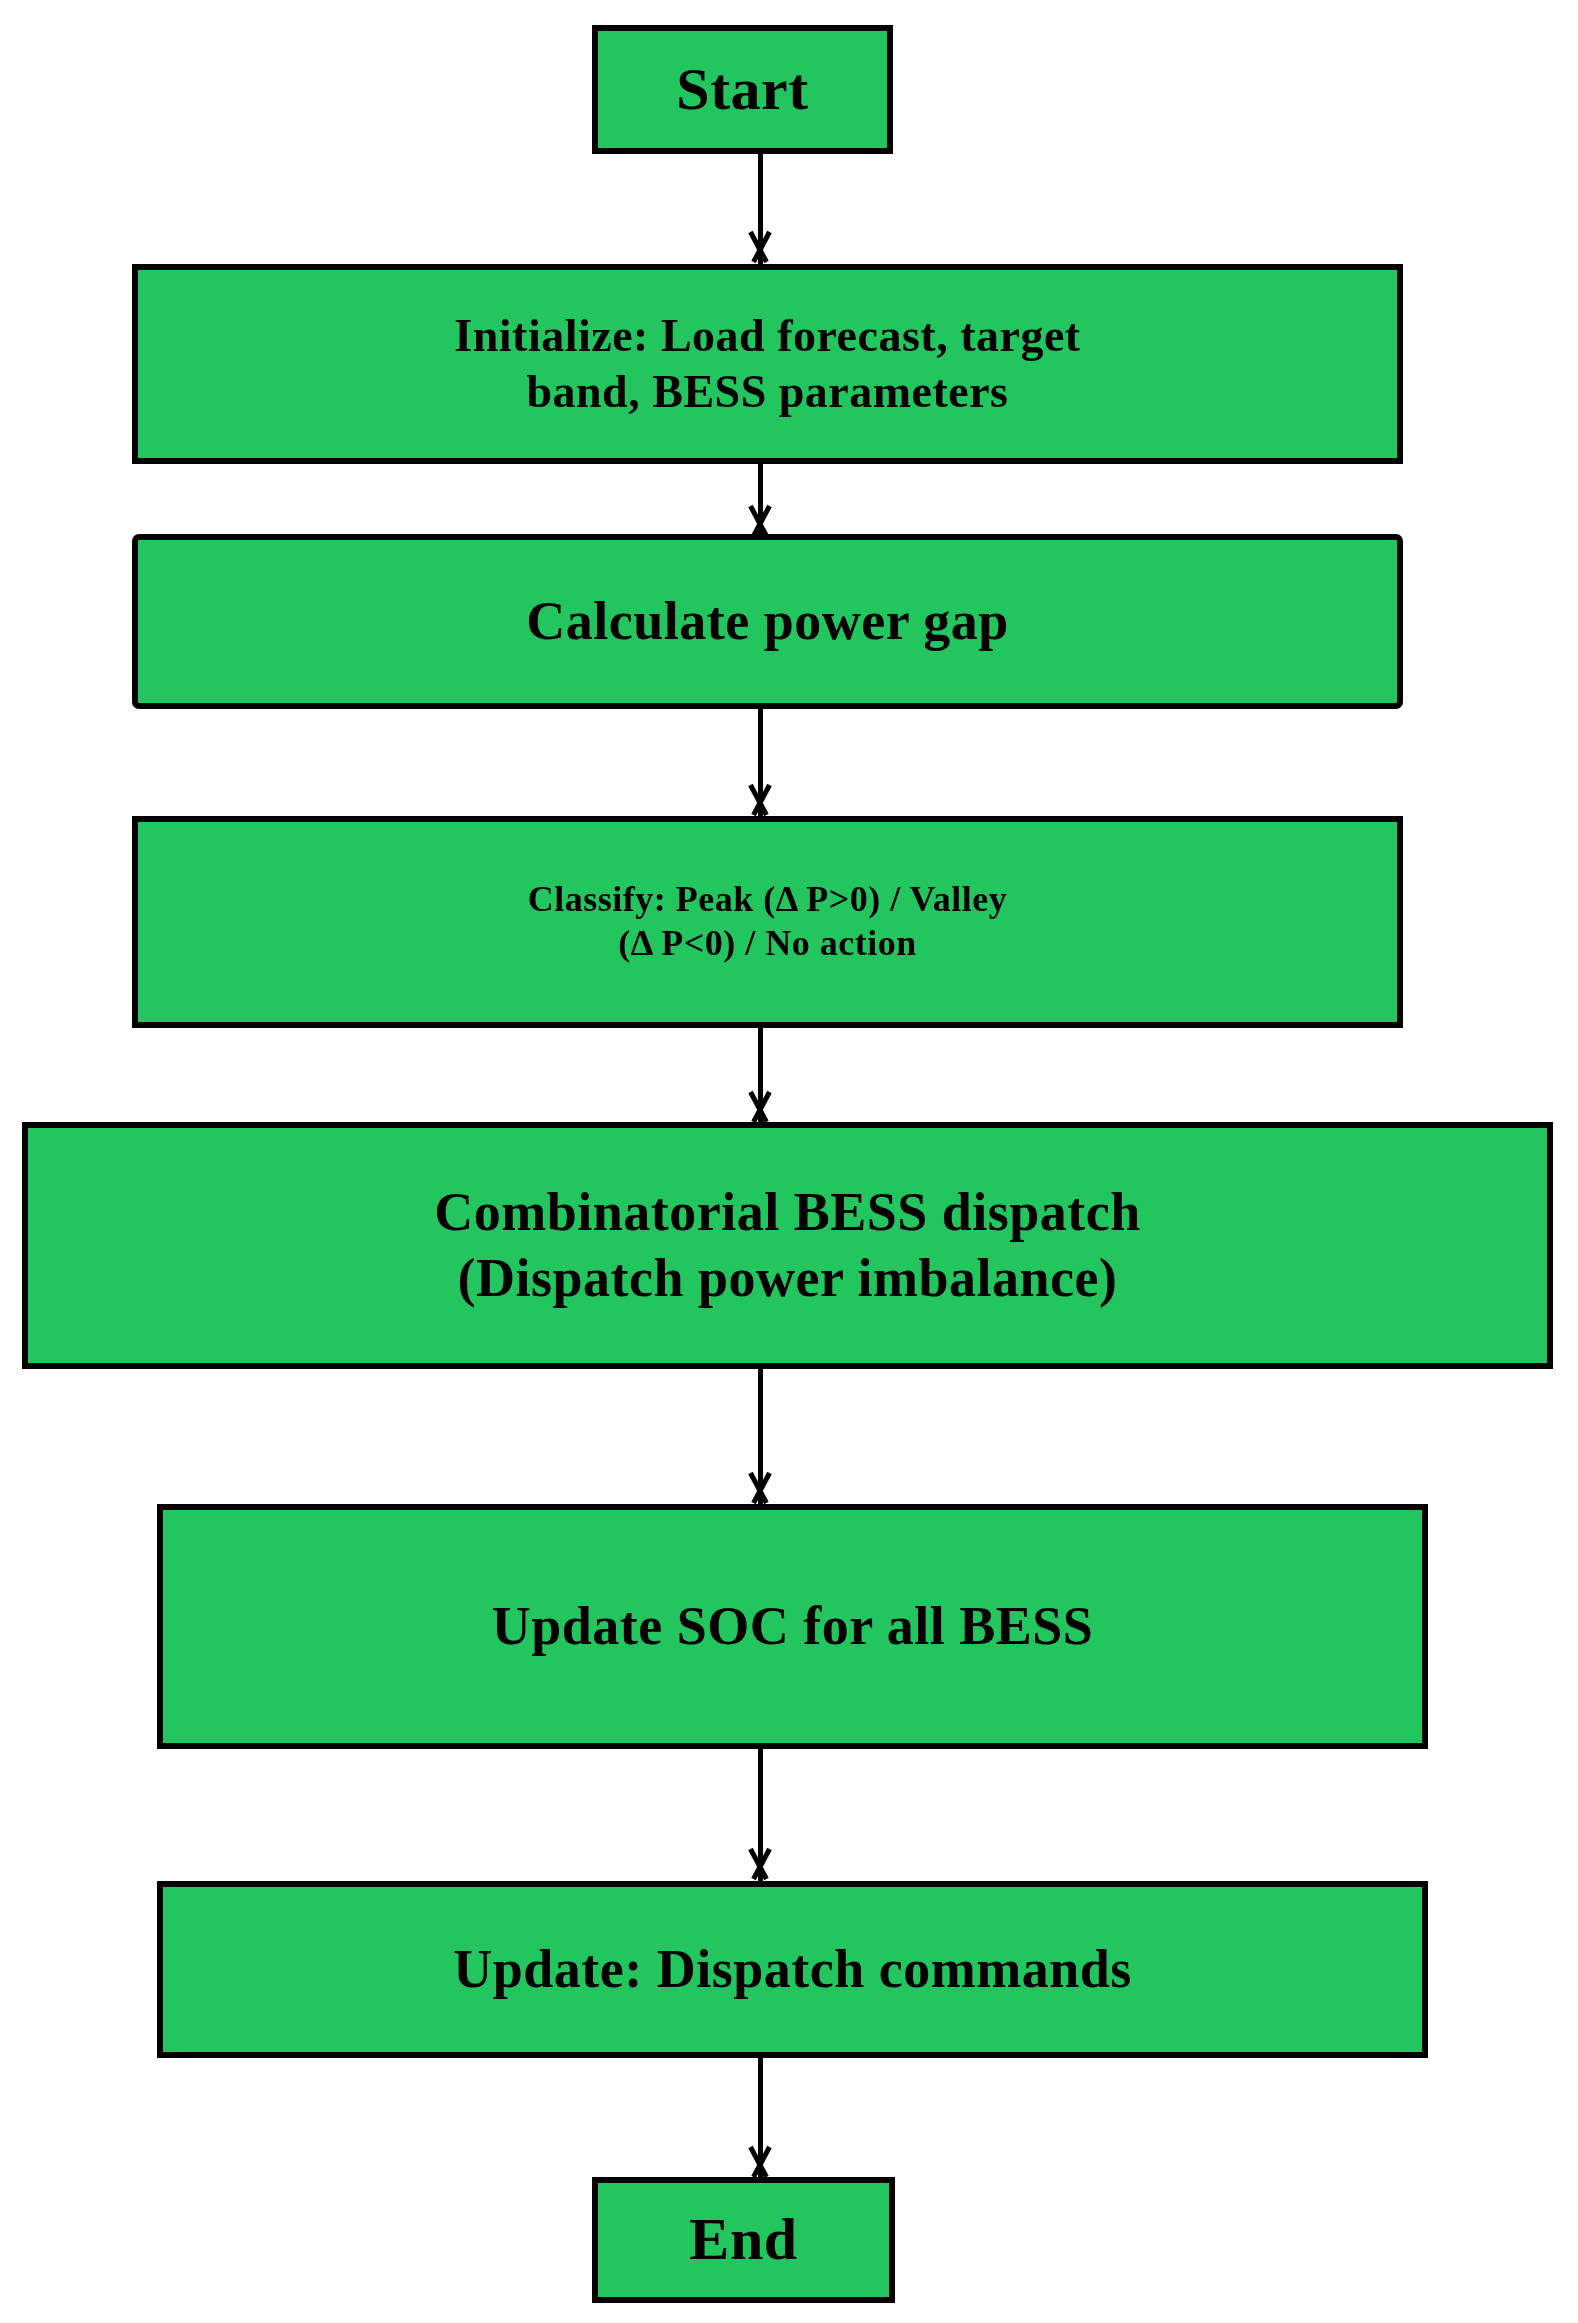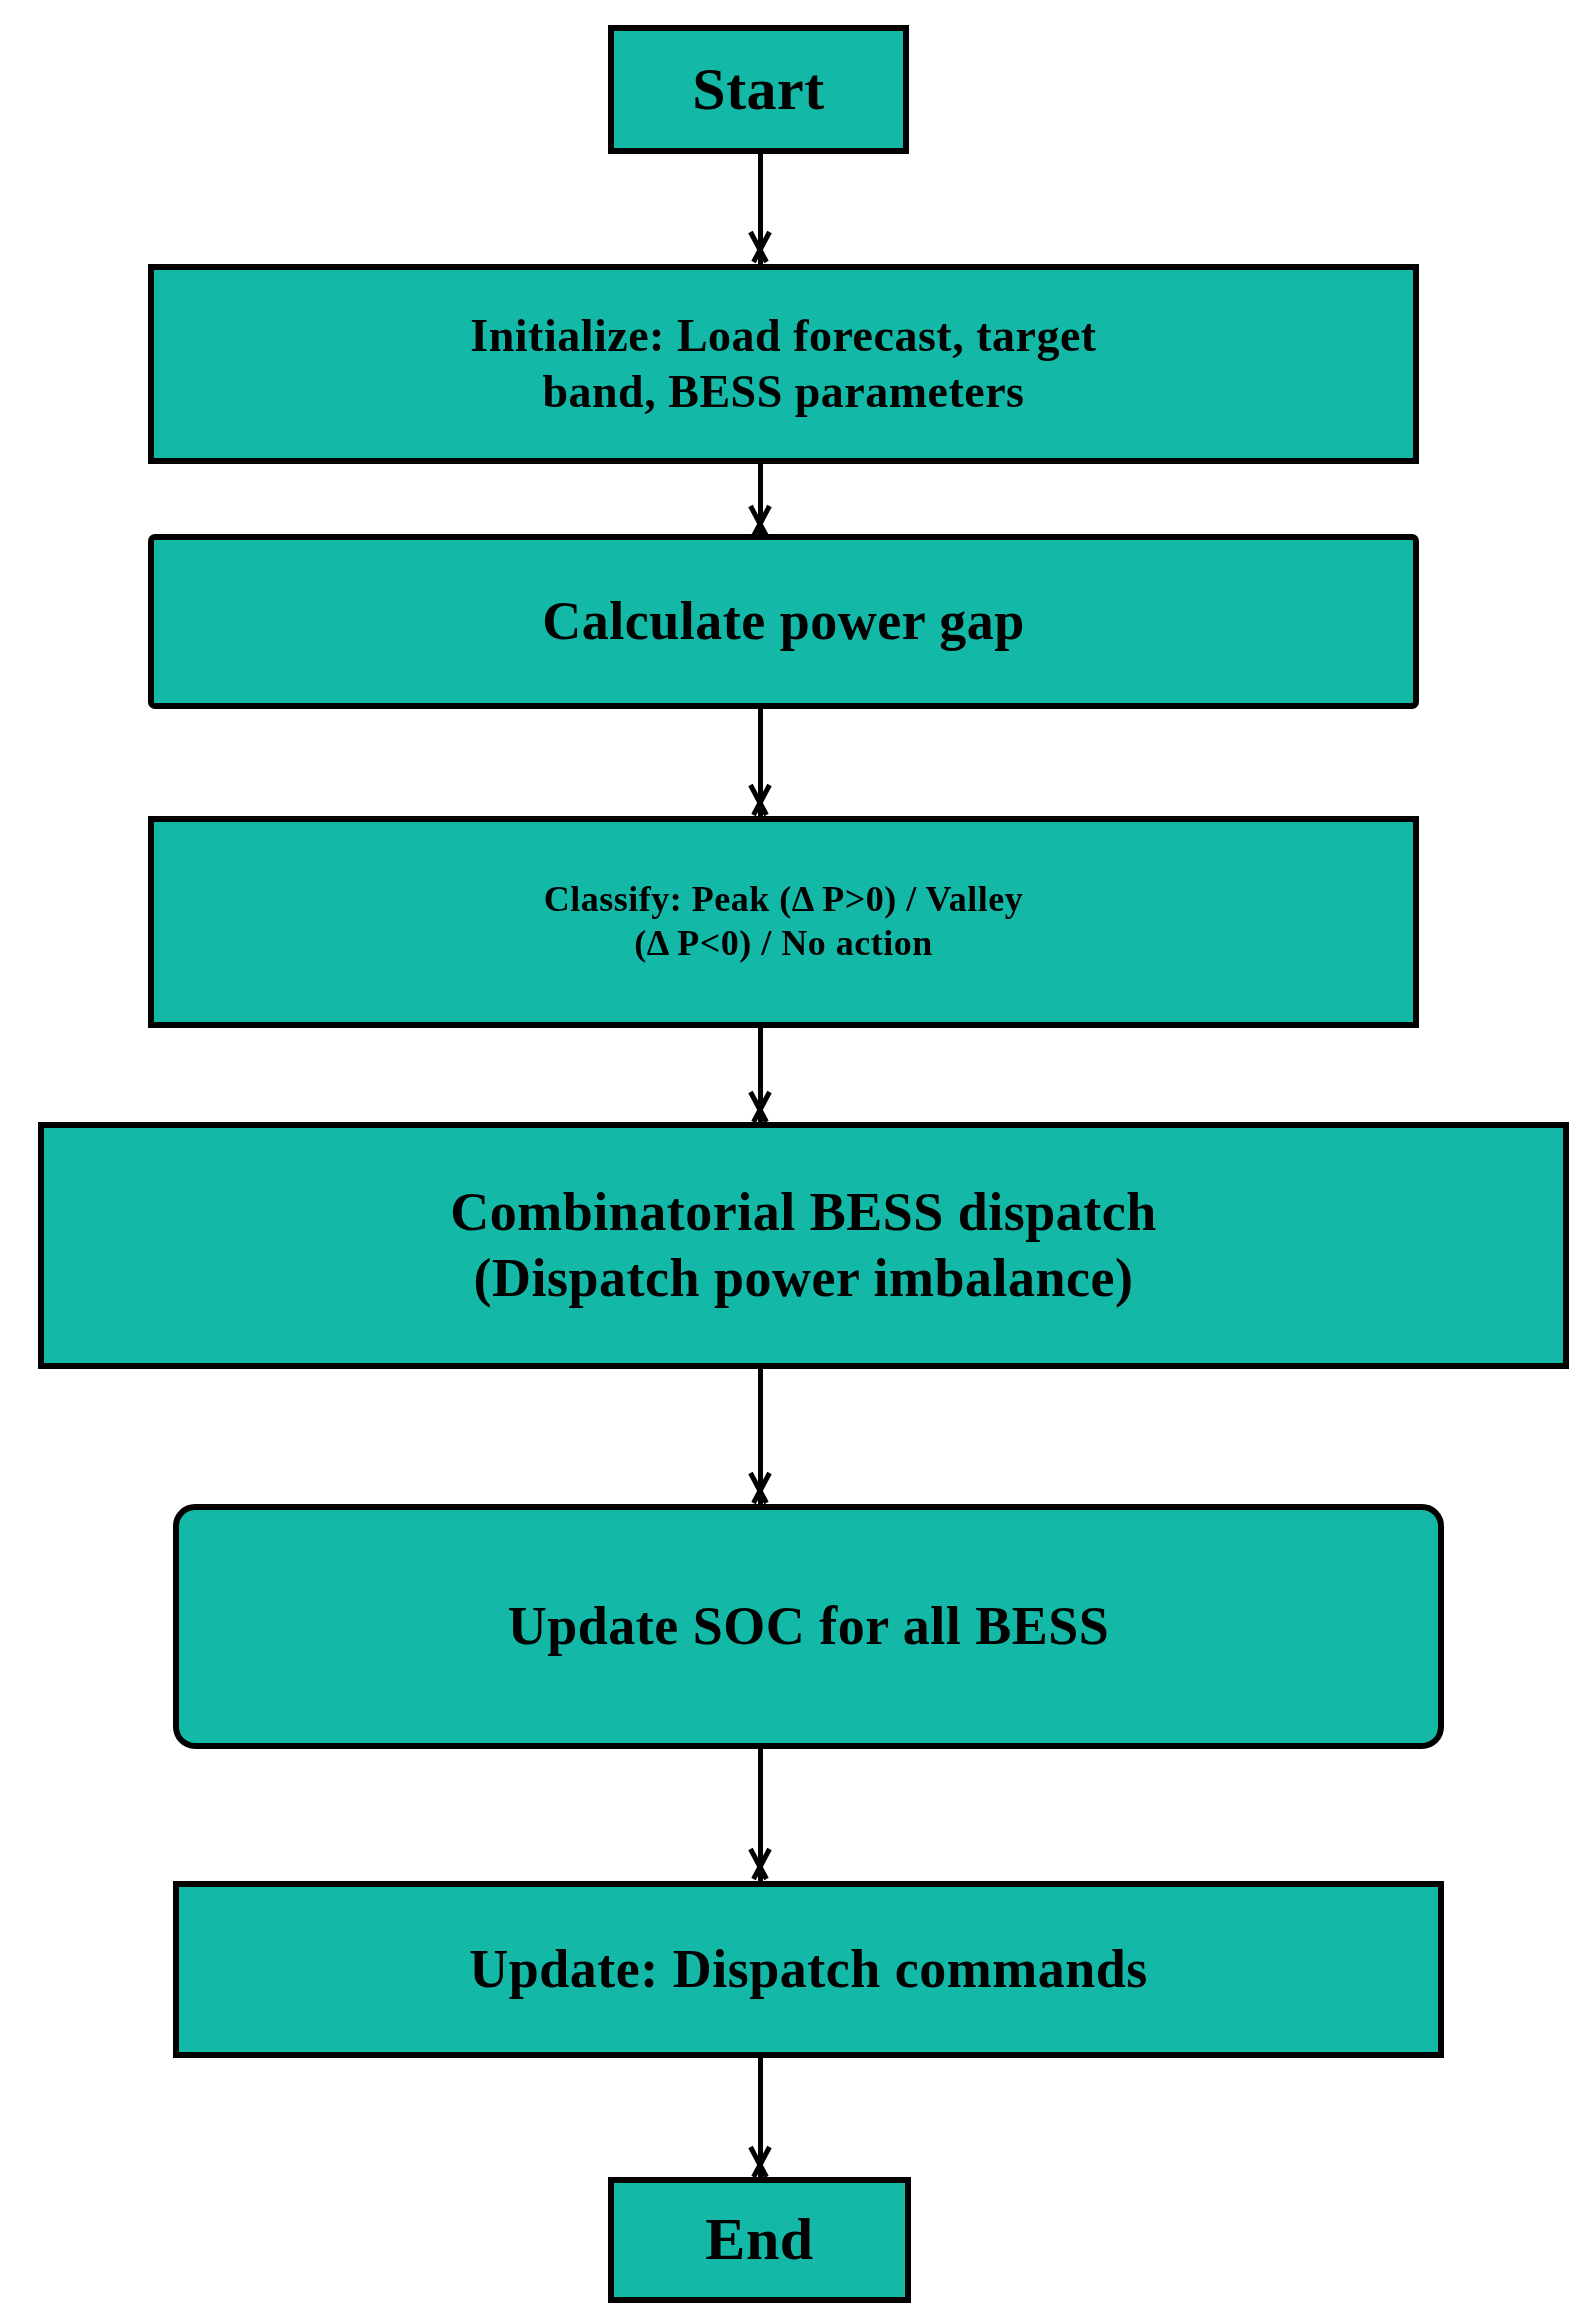--- a/index.html
+++ b/index.html
@@ -11,27 +11,26 @@
     position: relative;
     width: 1578px;
     height: 2323px;
     background: #ffffff;
     overflow: hidden;
     font-family: "Liberation Serif", "DejaVu Serif", serif;
   }
   .node {
     position: absolute;
     box-sizing: border-box;
-    background: #14b8a6;
+    background: #22c55e;
     border: 6px solid #000000;
     display: flex;
     align-items: center;
     justify-content: center;
     text-align: center;
-    margin-left: 16px;
   }
   .node .label {
     font-weight: bold;
     color: #000000;
     line-height: 1.22;
     padding: 0 10px;
     white-space: pre-line;
     letter-spacing: 0.5px;
   }
   
@@ -43,21 +42,21 @@
 
   #node-calculate  { left: 132px;  top: 534px;  width: 1271px; height: 175px; border-radius: 7px; }
   #node-calculate .label  { font-size: 54px; }
 
   #node-classify   { left: 132px;  top: 816px;  width: 1271px; height: 212px; }
   #node-classify .label   { font-size: 36px; }
 
   #node-dispatch   { left: 22px;   top: 1122px; width: 1531px; height: 247px; }
   #node-dispatch .label   { font-size: 54px; }
 
-  #node-soc        { left: 157px;  top: 1504px; width: 1271px; height: 245px; border-radius: 22px; }
+  #node-soc        { left: 157px;  top: 1504px; width: 1271px; height: 245px; }
   #node-soc .label        { font-size: 54px; }
 
   #node-output     { left: 157px;  top: 1881px; width: 1271px; height: 177px; }
   #node-output .label     { font-size: 54px; }
 
   #node-end        { left: 592px;  top: 2177px; width: 303px;  height: 126px; }
   #node-end .label        { font-size: 60px; }
 
   
   .connector {

